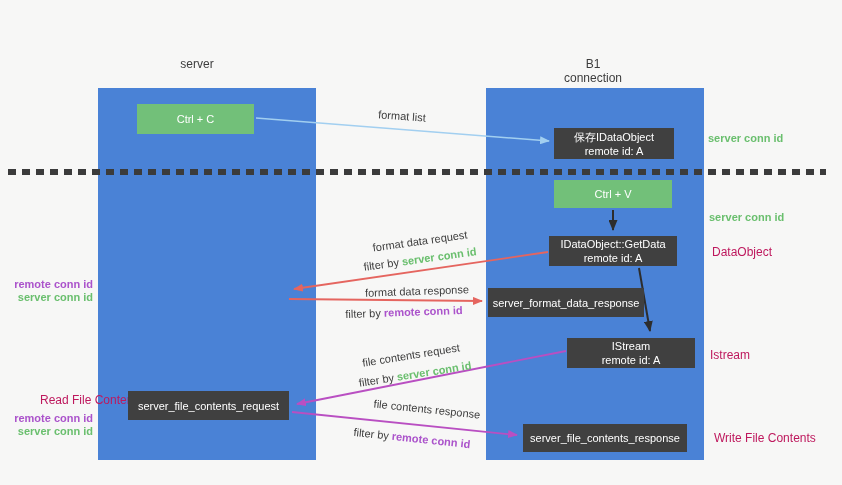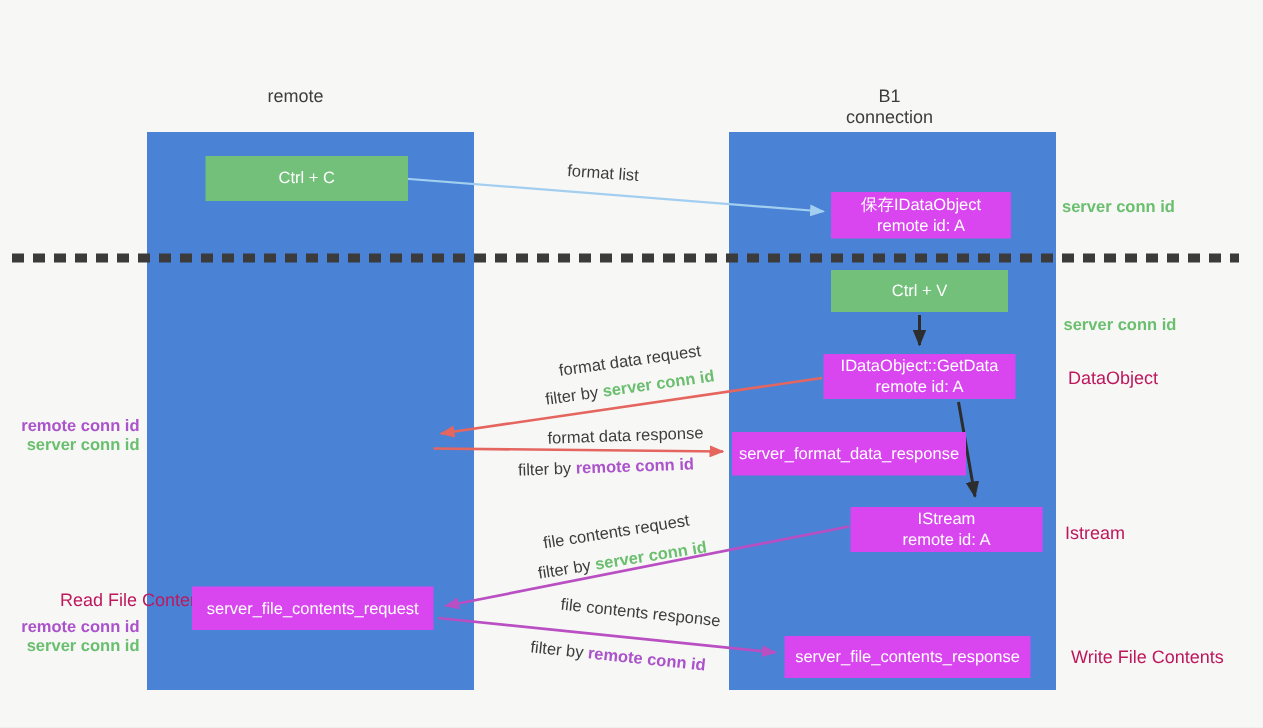--- a/index.html
+++ b/index.html
@@ -25,23 +25,23 @@
     position:absolute; left:8px; top:169px; width:818px; height:6px;
     background:repeating-linear-gradient(90deg,#3b3b3b 0 8px,transparent 8px 14px);
   }
 
   .node {
     position:absolute; display:flex; flex-direction:column; align-items:center;
     justify-content:center; color:#fff; font-size:11px; line-height:14px;
     text-align:center; z-index:2;
   }
   .green-box  { background:#72c079; }
-  .orange-box { background:#d946ef; }
+  .orange-box { background:#404040; }
 
-  .n-ctrl-c   { left:137px; top:104px; width:135px; height:30px; }
+  .n-ctrl-c   { left:137px; top:104px; width:117px; height:30px; }
   .n-save     { left:554px; top:128px; width:120px; height:31px; }
   .n-ctrl-v   { left:554px; top:180px; width:118px; height:28px; }
   .n-getdata  { left:549px; top:236px; width:128px; height:30px; }
   .n-fmt-req  { left:131px; top:276px; width:155px; height:29px; }
   .n-fmt-resp { left:488px; top:288px; width:156px; height:29px; }
   .n-istream  { left:567px; top:338px; width:128px; height:30px; }
   .n-file-req { left:128px; top:391px; width:161px; height:29px; }
   .n-file-resp{ left:523px; top:424px; width:164px; height:28px; }
 
   .side { position:absolute; font-size:12px; color:#be185d; white-space:nowrap; }
@@ -73,21 +73,21 @@
   .al-fcresp       { left:427px; top:409px; transform:translate(-50%,-50%) rotate(6deg); }
   .al-filter-r2    { left:412px; top:438px; transform:translate(-50%,-50%) rotate(6deg); }
 </style>
 </head>
 <body>
 
 <div class="canvas">
 
 
   <div class="col-header a">
-    <div>remote</div>
+    <div>server</div>
   </div>
   <div class="col-header b">
     <div>B1</div>
     <div>connection</div>
   </div>
 
   <div class="lane a"></div>
   <div class="lane b"></div>
 
   <div class="divider"></div>

